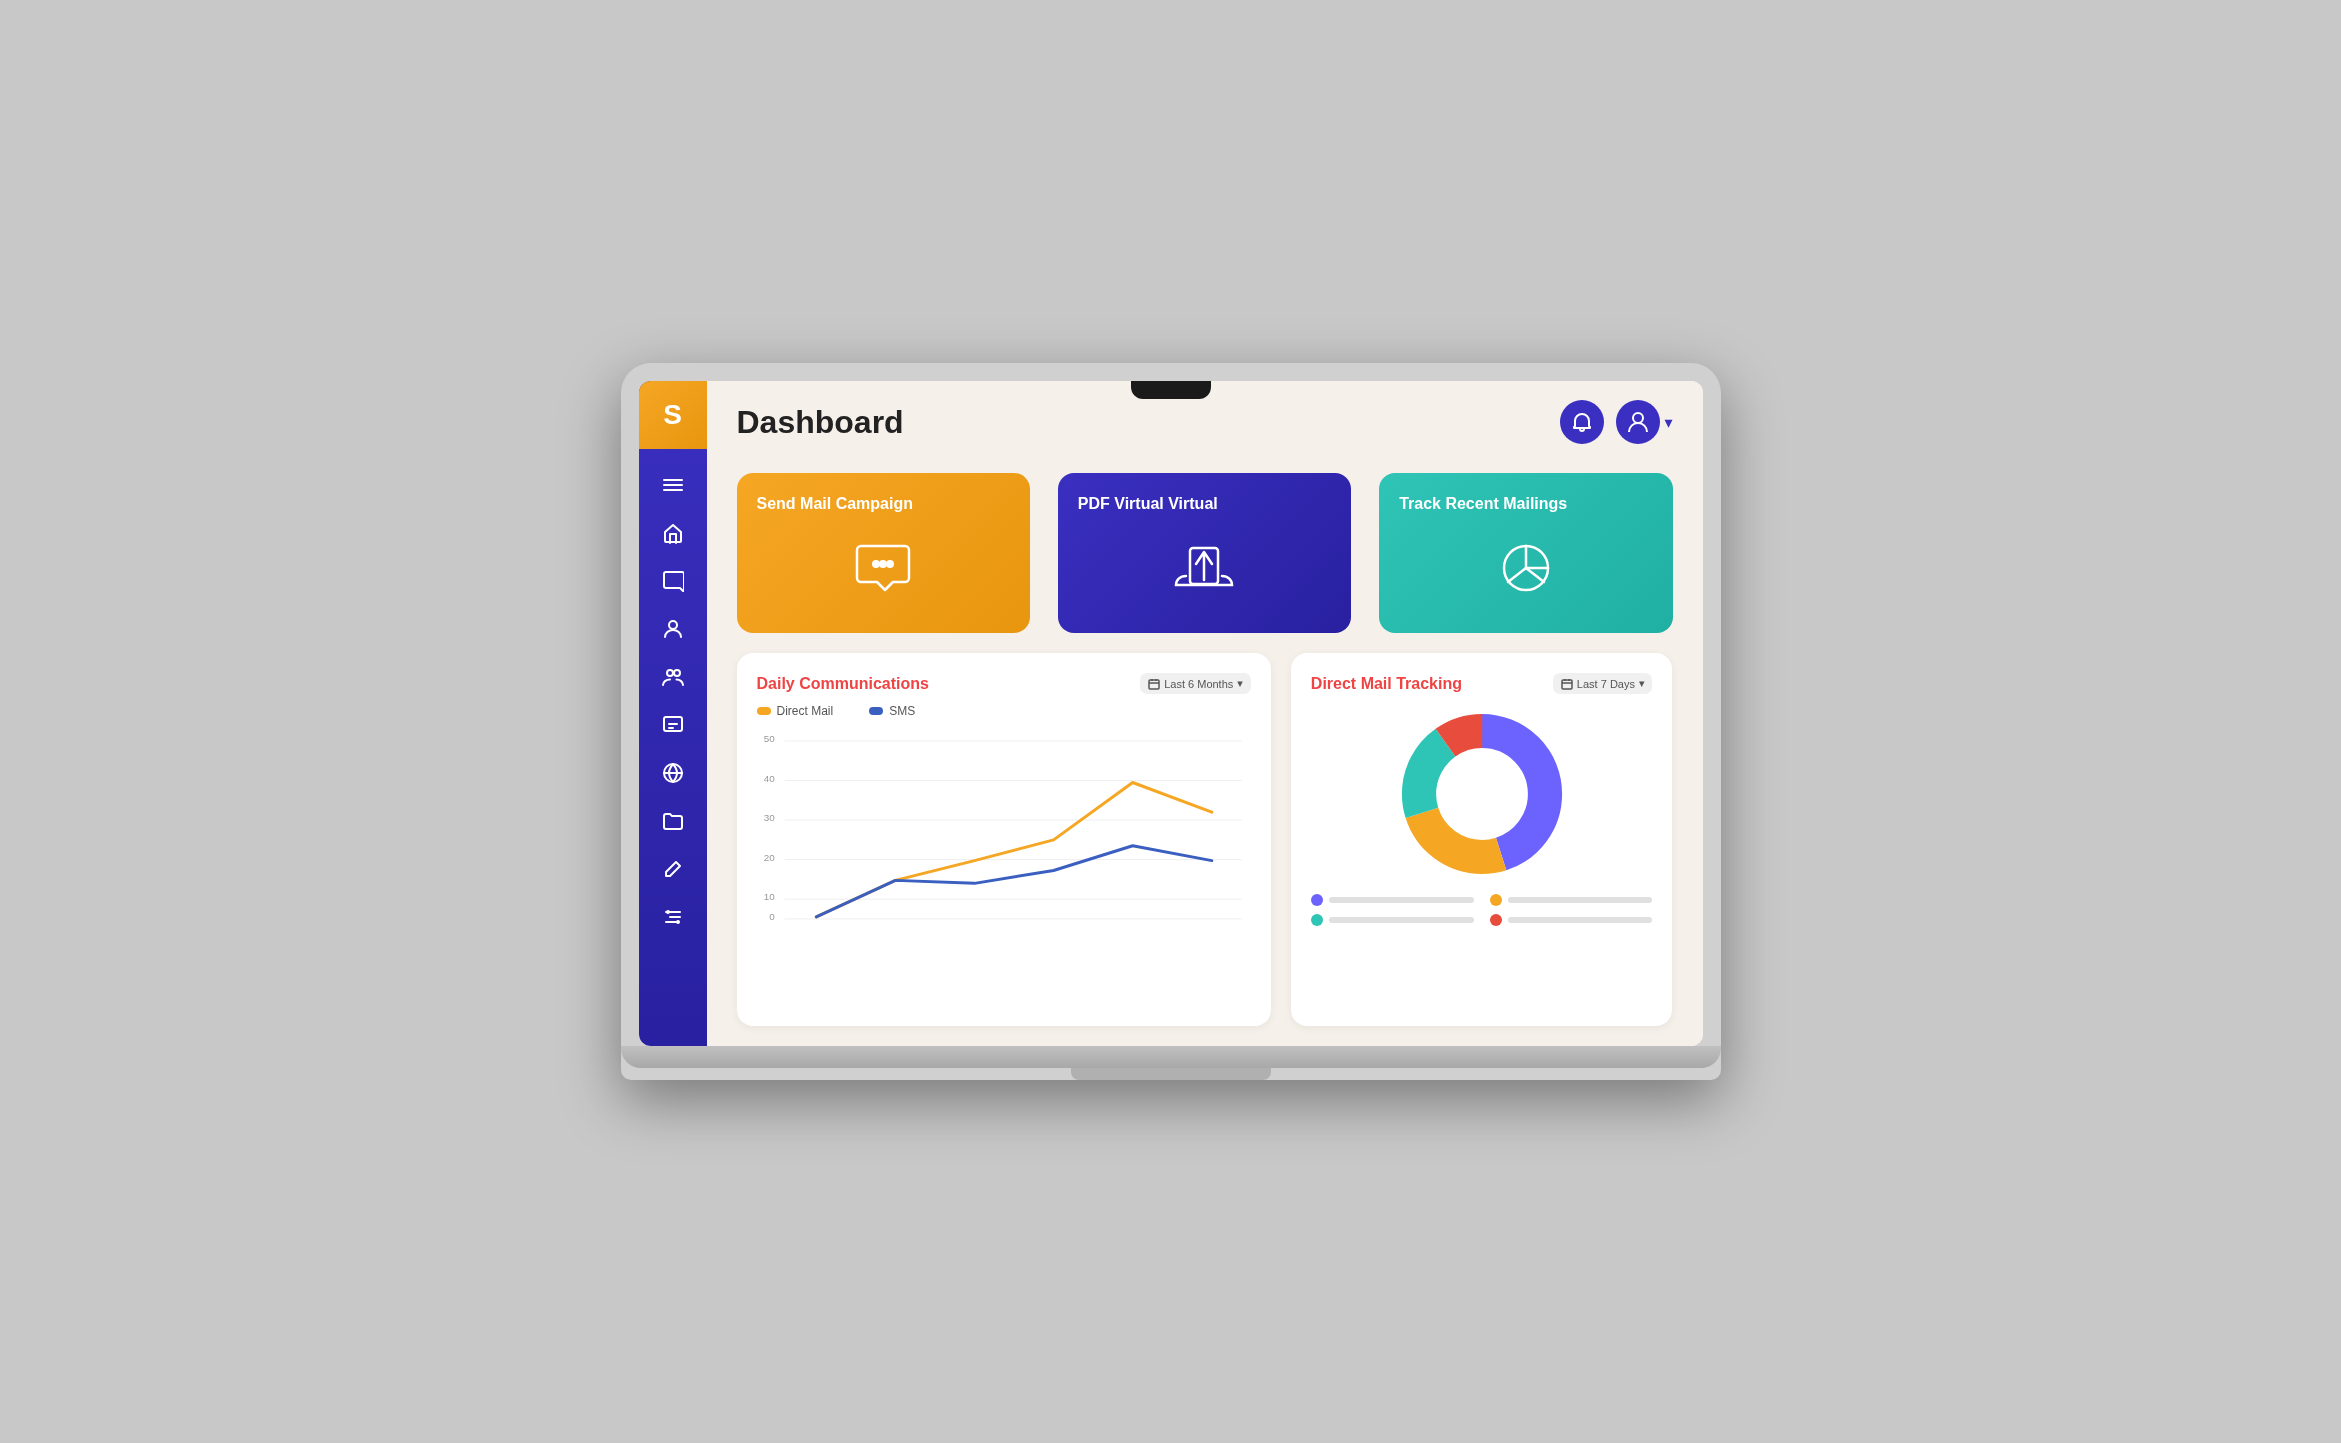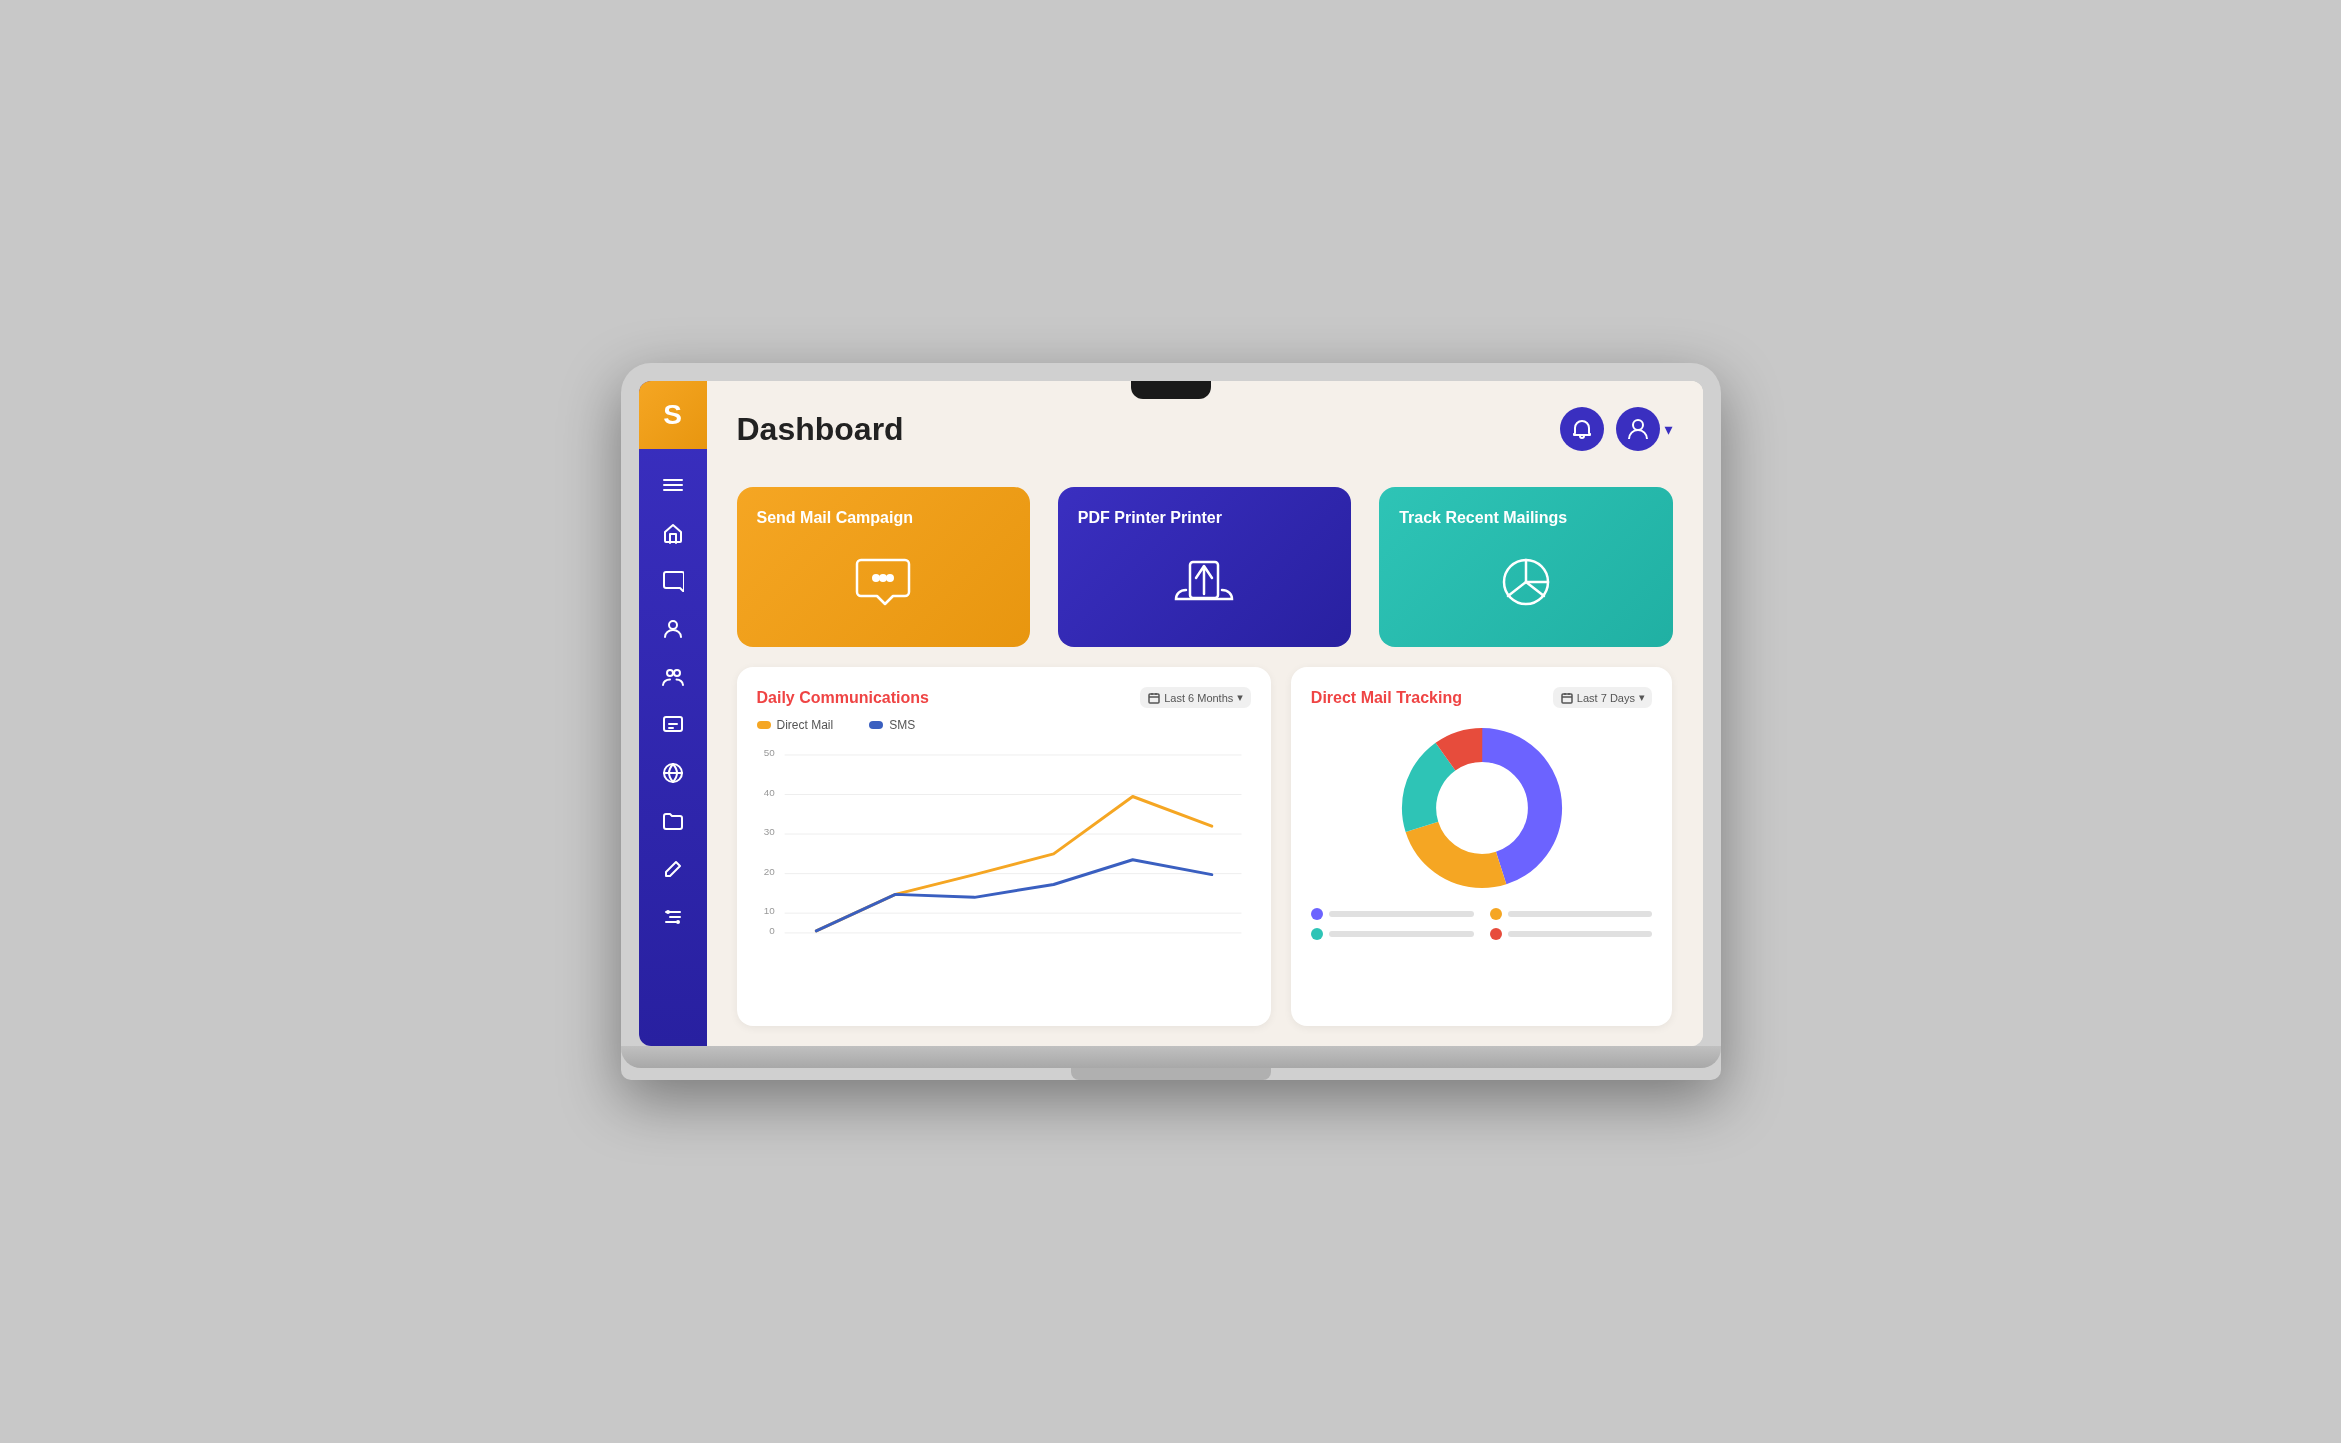--- a/index.html
+++ b/index.html
@@ -117,21 +117,21 @@
       flex-direction: column;
       background: #f5f0ea;
       overflow: hidden;
     }
 
     
     .header {
       display: flex;
       align-items: center;
       justify-content: space-between;
-      padding: 26px 30px;
+      padding: 19px 30px;
       background: #f5f0ea;
       flex-shrink: 0;
     }
 
     .header-title {
       font-size: 32px;
       font-weight: 700;
       color: #222;
     }
 
@@ -466,21 +466,21 @@
               <svg class="icon-svg" viewBox="0 0 64 64">
                 <path d="M54 10H10a4 4 0 00-4 4v28a4 4 0 004 4h16l8 8 8-8h12a4 4 0 004-4V14a4 4 0 00-4-4z" stroke="white" stroke-width="2.5" fill="none" stroke-linecap="round" stroke-linejoin="round"></path>
                 <circle cx="25" cy="28" r="3" fill="white"></circle>
                 <circle cx="32" cy="28" r="3" fill="white"></circle>
                 <circle cx="39" cy="28" r="3" fill="white"></circle>
               </svg>
             </div>
           </div>
 
           <div class="dashboard-card card-pdf">
-            <div class="card-title">PDF Printer Printer</div>
+            <div class="card-title">PDF Virtual Virtual</div>
             <div class="card-icon-area">
               <svg class="icon-svg" viewBox="0 0 64 64">
                 <path d="M32 44V20M24 28l8-12 8 12" stroke="white" stroke-width="2.5" fill="none" stroke-linecap="round" stroke-linejoin="round"></path>
                 <path d="M14 40c-6 0-10 4-10 9h56c0-5-4-9-10-9" stroke="white" stroke-width="2.5" fill="none" stroke-linecap="round"></path>
                 <rect x="18" y="12" width="28" height="36" rx="3" stroke="white" stroke-width="2.5" fill="none"></rect>
               </svg>
             </div>
           </div>
 
           <div class="dashboard-card card-track">

